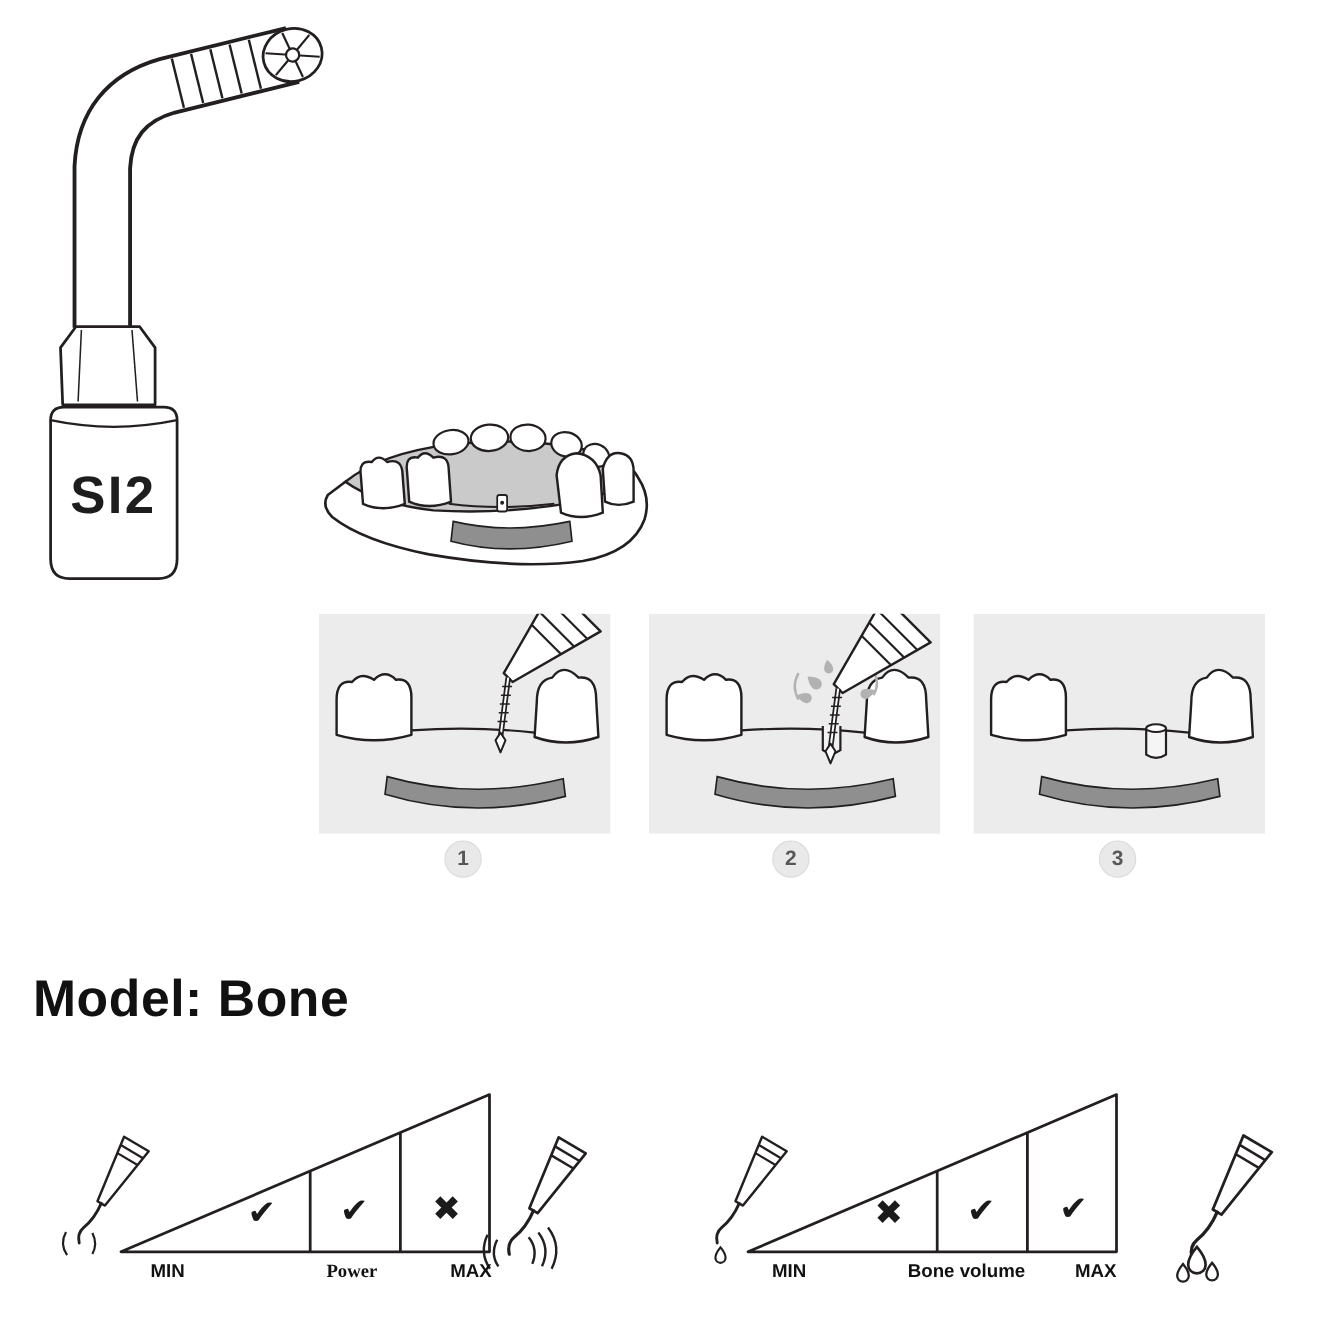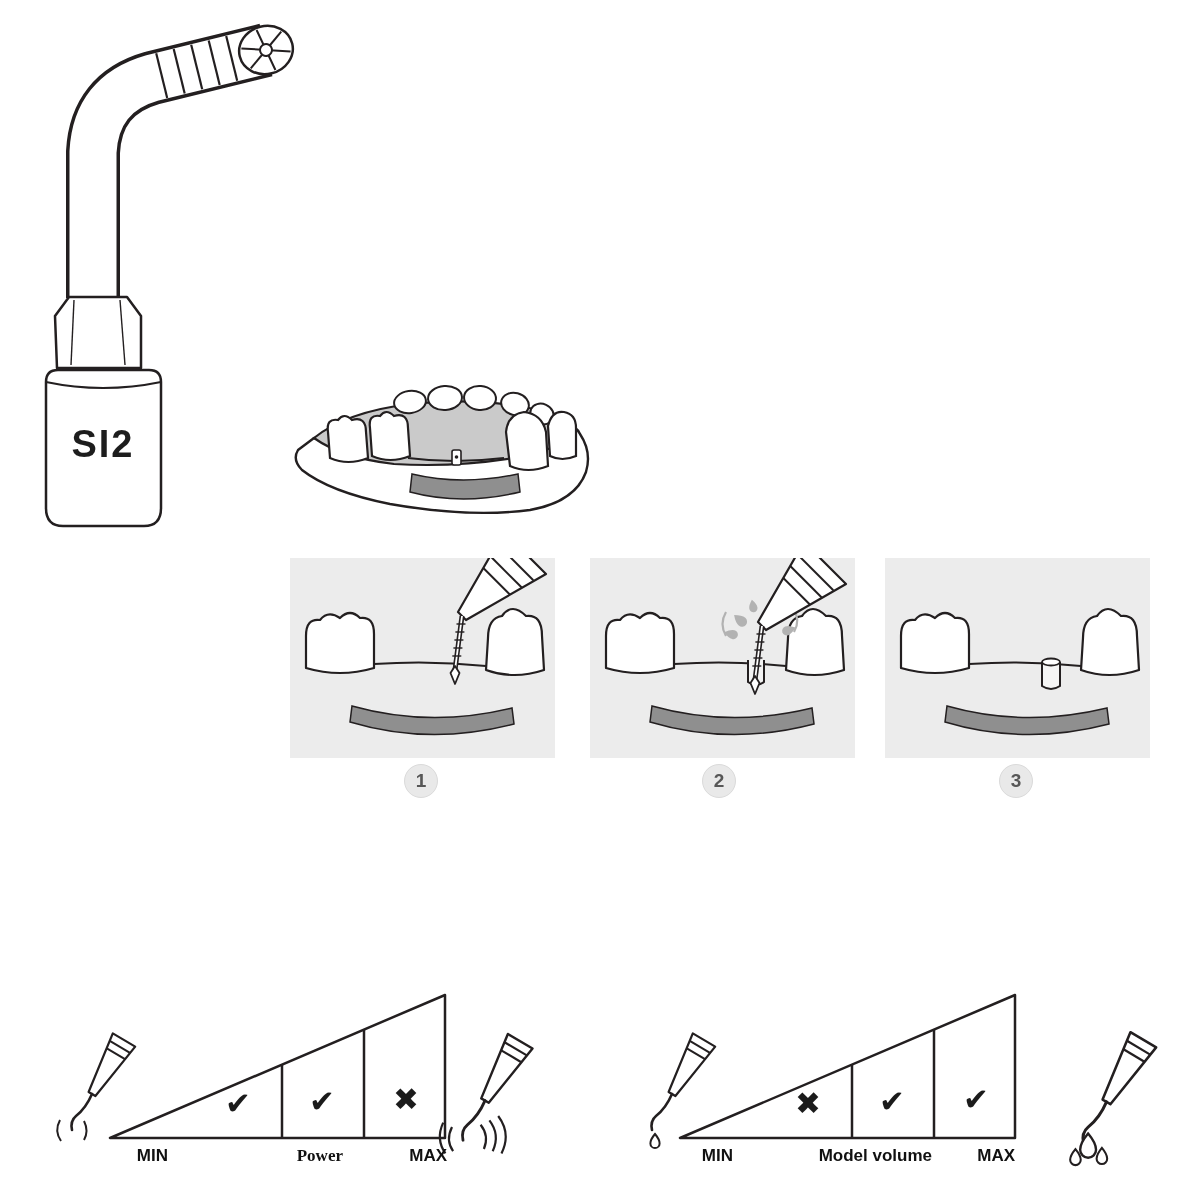--- a/index.html
+++ b/index.html
@@ -2,21 +2,21 @@
 <html><head>
 <meta charset="utf-8">
 <style>
   * { margin:0; padding:0; box-sizing:border-box; }
   html,body { width:1200px; height:1200px; background:#ffffff; }
   body { font-family:"Liberation Sans","DejaVu Sans",sans-serif; color:#1a1a1a; }
   .page { position:relative; width:1200px; height:1200px; background:#fff; overflow:hidden; }
   svg.art { position:absolute; left:0; top:0; }
   .abs { position:absolute; }
   .tip-label { left:43px; top:423px; width:120px; text-align:center;
-               font-size:38px; font-weight:700; letter-spacing:2px; color:#1d1d1d; }
+               font-size:48px; font-weight:700; letter-spacing:2px; color:#1d1d1d; }
   .badge { width:34px; height:34px; border-radius:50%; background:#e9e9e9;
            border:1px solid #dadada; color:#575757; font-size:19px; font-weight:700;
            text-align:center; line-height:32px; }
   .model-title { left:30px; top:880px; font-size:47px; font-weight:700;
                  color:#111; letter-spacing:0.5px; }
   .glabel { font-size:17px; font-weight:700; color:#111; text-align:right; white-space:nowrap; }
   .sym { width:44px; height:40px; font-family:"DejaVu Sans",sans-serif; font-size:31px;
          font-weight:700; color:#1b1b1b; text-align:center; line-height:40px; }
 </style>
 </head>
@@ -177,27 +177,28 @@
     <use href="#drop" transform="translate(26,113)" fill="#ffffff" stroke="#231f20" stroke-width="1.8"></use>
   </g>
 </svg>
 
 <div class="abs tip-label">SI2</div>
 
 <div class="abs badge" style="left:404px; top:764px;">1</div>
 <div class="abs badge" style="left:702px; top:764px;">2</div>
 <div class="abs badge" style="left:999px; top:764px;">3</div>
 
+<div class="abs model-title">Model: Bone</div>
 
 <div class="abs glabel" style="left:112px; top:1146px; width:56px;">MIN</div>
 <div class="abs glabel" style="left:203px; top:1146px; width:140px;font-family:Liberation Serif, serif;">Power</div>
 <div class="abs glabel" style="left:387px; top:1146px; width:60px;">MAX</div>
 
 <div class="abs glabel" style="left:677px; top:1146px; width:56px;">MIN</div>
-<div class="abs glabel" style="left:748px; top:1146px; width:184px;">Model volume</div>
+<div class="abs glabel" style="left:748px; top:1146px; width:184px;">Bone volume</div>
 <div class="abs glabel" style="left:955px; top:1146px; width:60px;">MAX</div>
 
 <div class="abs sym" style="left:216px; top:1083px;">✔</div>
 <div class="abs sym" style="left:300px; top:1081px;">✔</div>
 <div class="abs sym" style="left:384px; top:1079px;">✖</div>
 
 <div class="abs sym" style="left:786px; top:1083px;">✖</div>
 <div class="abs sym" style="left:870px; top:1081px;">✔</div>
 <div class="abs sym" style="left:954px; top:1079px;">✔</div>
 

